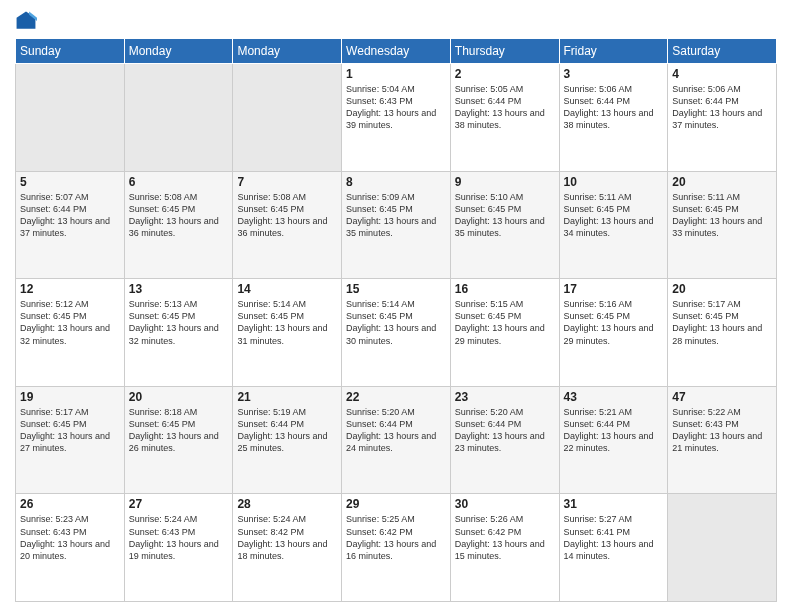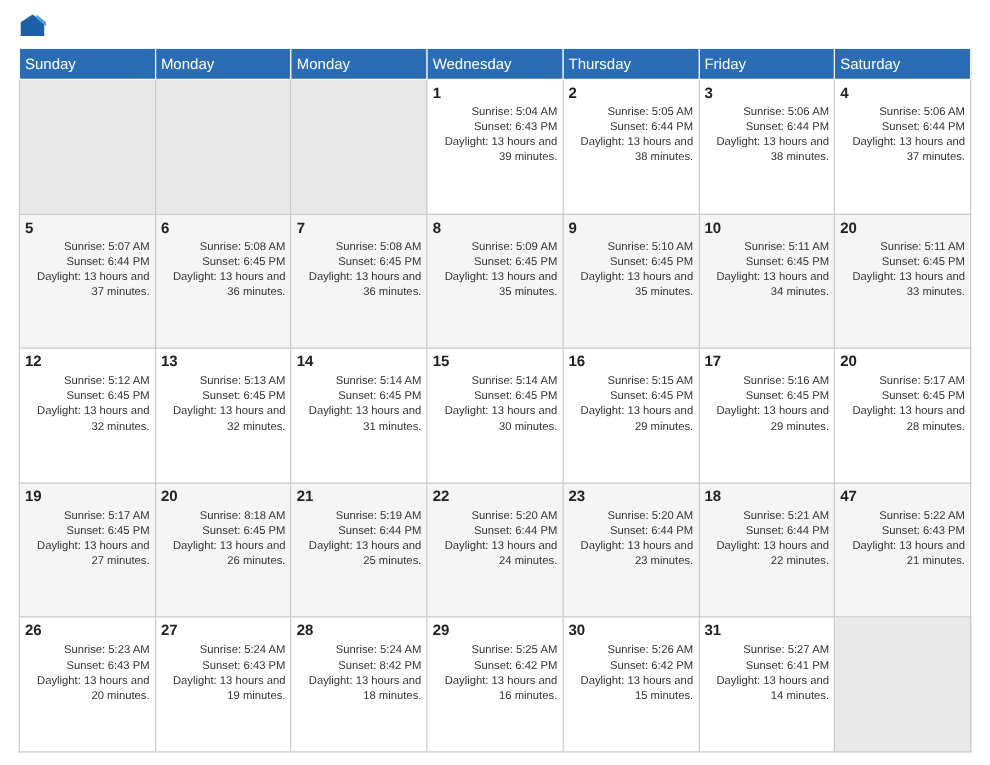--- a/index.html
+++ b/index.html
@@ -83,21 +83,20 @@
       font-size: 12px;
       font-weight: bold;
       color: #222;
       display: block;
       margin-bottom: 2px;
     }
     .day-info {
       font-size: 9px;
       line-height: 1.35;
       color: #333;
-      text-align: right;
     }
     .empty-cell {
       background: #e8e8e8 !important;
     }
   </style>
 </head>
 <body>
 
 <div class="page">
   <div class="header">
@@ -295,21 +294,21 @@
 and 24 minutes.</div>
           </td>
           <td>
             <span class="day-num">23</span>
             <div class="day-info">Sunrise: 5:20 AM
 Sunset: 6:44 PM
 Daylight: 13 hours
 and 23 minutes.</div>
           </td>
           <td>
-            <span class="day-num">18</span>
+            <span class="day-num">43</span>
             <div class="day-info">Sunrise: 5:21 AM
 Sunset: 6:44 PM
 Daylight: 13 hours
 and 22 minutes.</div>
           </td>
           <td>
             <span class="day-num">47</span>
             <div class="day-info">Sunrise: 5:22 AM
 Sunset: 6:43 PM
 Daylight: 13 hours

